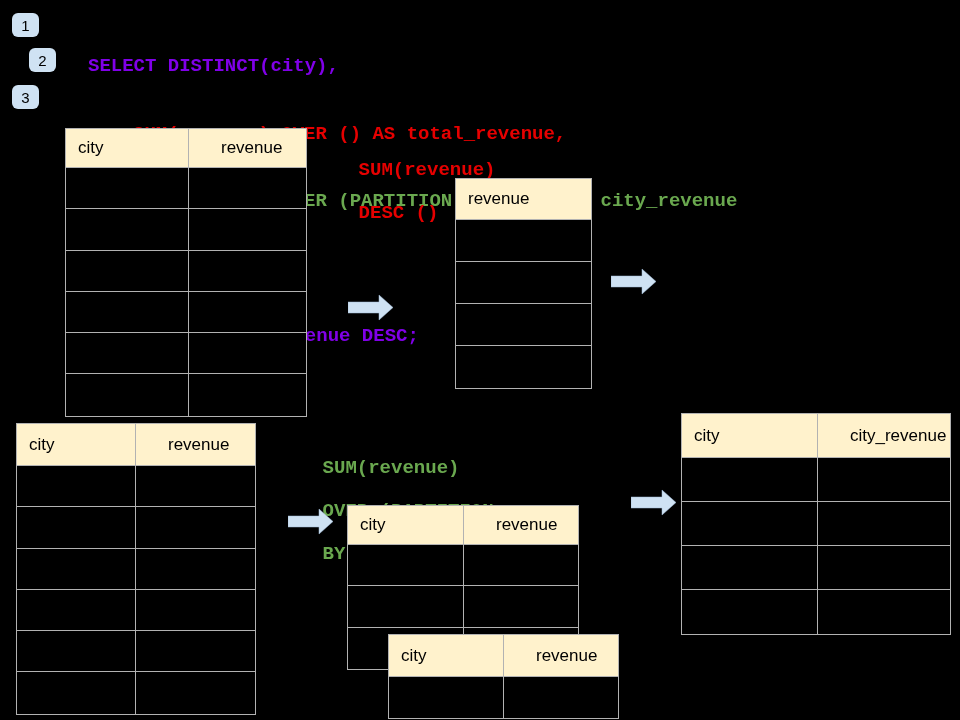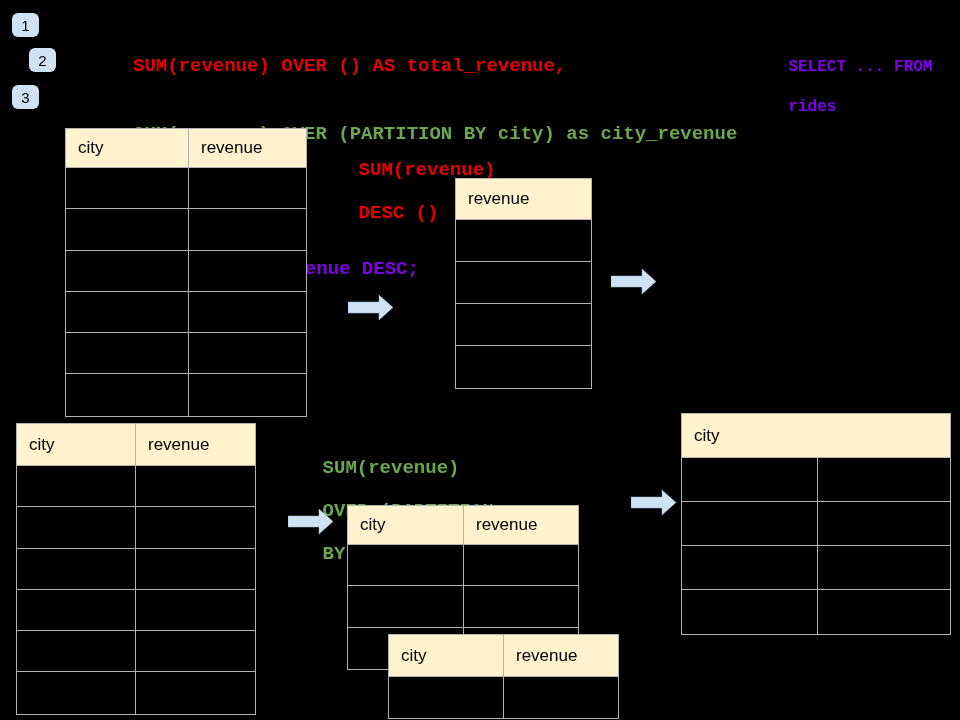--- a/index.html
+++ b/index.html
@@ -38,20 +38,21 @@
   
   .annot{position:absolute;font:bold 19px/21.5px var(--mono);white-space:pre;}
   .annot-total{left:313px;top:138px;color:var(--sql-red,#e60000);}
   .annot-part{left:277px;top:436px;color:var(--sql-green,#6aa84f);}
   
   .table{position:absolute;border:1px solid var(--table-border,#b2b2b2);background:#000;}
   .thead{
     display:grid;grid-template-columns:var(--cols);height:var(--hh);
     background:var(--table-header-bg,#fff2cc);
     border-bottom:1px solid var(--table-border,#b2b2b2);
+    gap:20px;
   }
   .hcell{
     display:flex;align-items:center;padding-left:12px;box-sizing:border-box;
     font:17px var(--sans);color:#000;
     border-right:1px solid var(--table-border,#b2b2b2);
   }
   .hcell:last-child{border-right:none}
   .trow{display:grid;grid-template-columns:var(--cols);height:var(--rh);}
   .tcell{
     background:#000;box-sizing:border-box;
@@ -74,30 +75,27 @@
 </head>
 <body>
 
 <div id="canvas">
 
   <div class="badge b1">1</div>
   <div class="badge b2">2</div>
   <div class="badge b3">3</div>
 
   <div class="sql">
+    <span class="ln purple">SELECT DISTINCT(city),</span>
     <span class="ln red ind1">SUM(revenue) OVER () AS total_revenue,</span>
     <span class="ln green ind1">SUM(revenue) OVER (PARTITION BY city) as city_revenue</span>
     <span class="ln purple ind2">FROM rides</span>
     <span class="ln purple ind2">ORDER by city_revenue DESC;</span>
   </div>
 
-  <div class="sidenote">
-    <span class="ln">SELECT ... FROM</span><br>
-    <span class="ln">rides</span>
-  </div>
 
   <div class="annot annot-total">
     <span class="ln">SUM(revenue)</span><br>
     <span class="ln">DESC ()</span>
   </div>
 
   <div class="annot annot-part">
     <span class="ln">SUM(revenue)</span><br>
     <span class="ln">OVER (PARTITION</span><br>
     <span class="ln">BY city)</span>
@@ -219,20 +217,21 @@
         <div class="trow">
           <div class="tcell"></div>
           <div class="tcell"></div>
         </div>
       </div>
   </div>
 
   <div class="table t6">
     <div class="thead">
       <div class="hcell">city</div>
+      <div class="hcell">city_revenue</div>
     </div>
     <div class="tbody">
         <div class="trow">
           <div class="tcell"></div>
           <div class="tcell"></div>
         </div>
         <div class="trow">
           <div class="tcell"></div>
           <div class="tcell"></div>
         </div>

